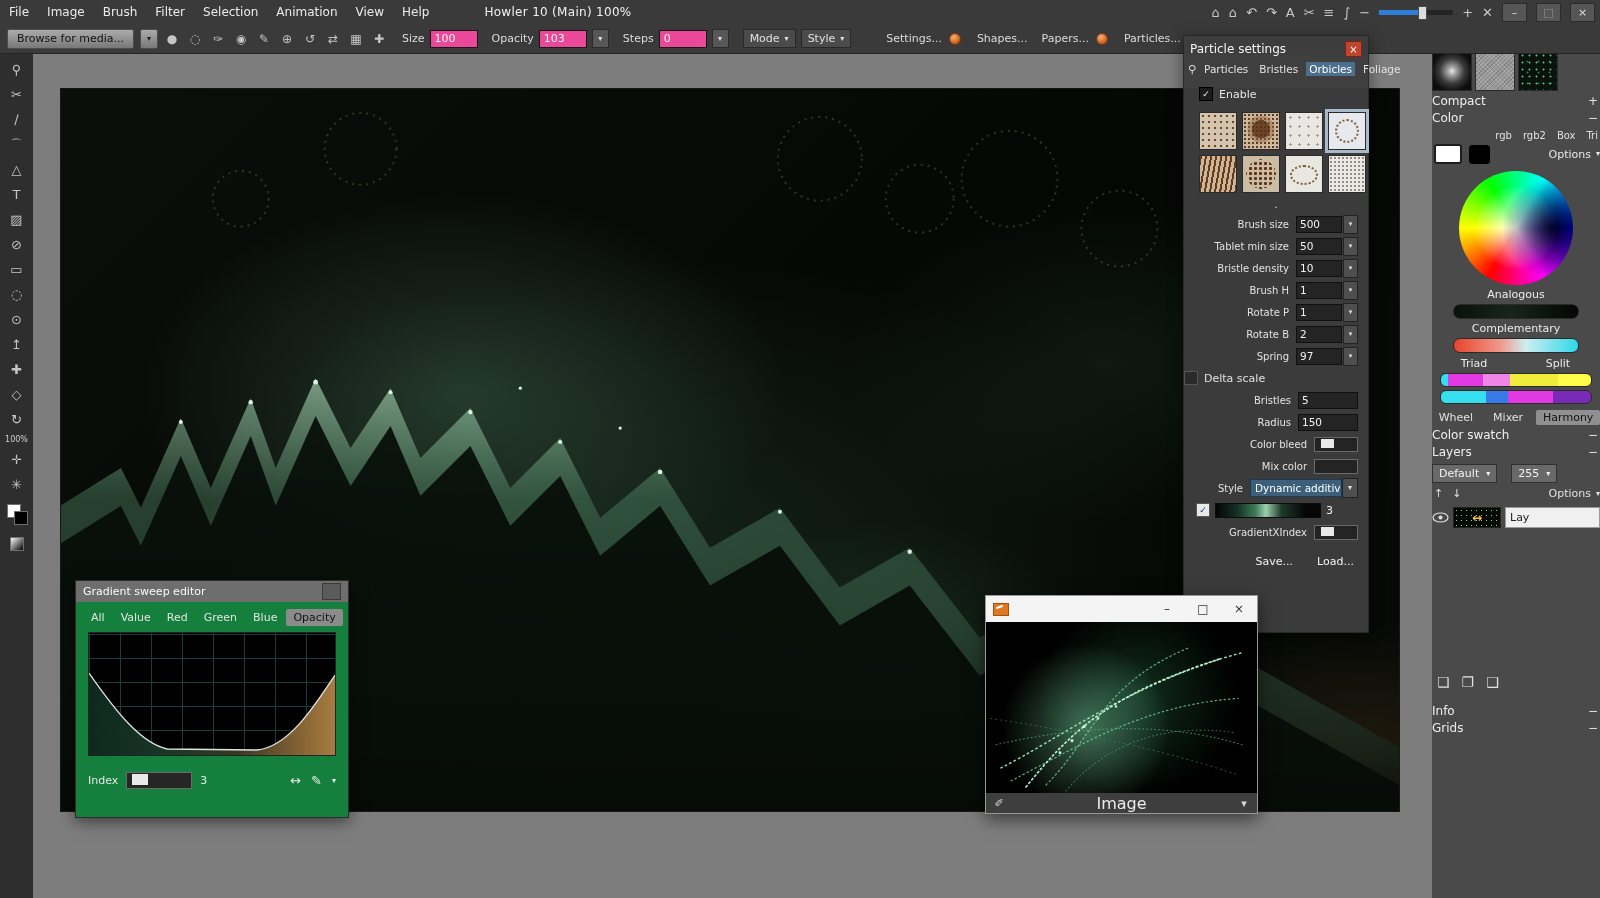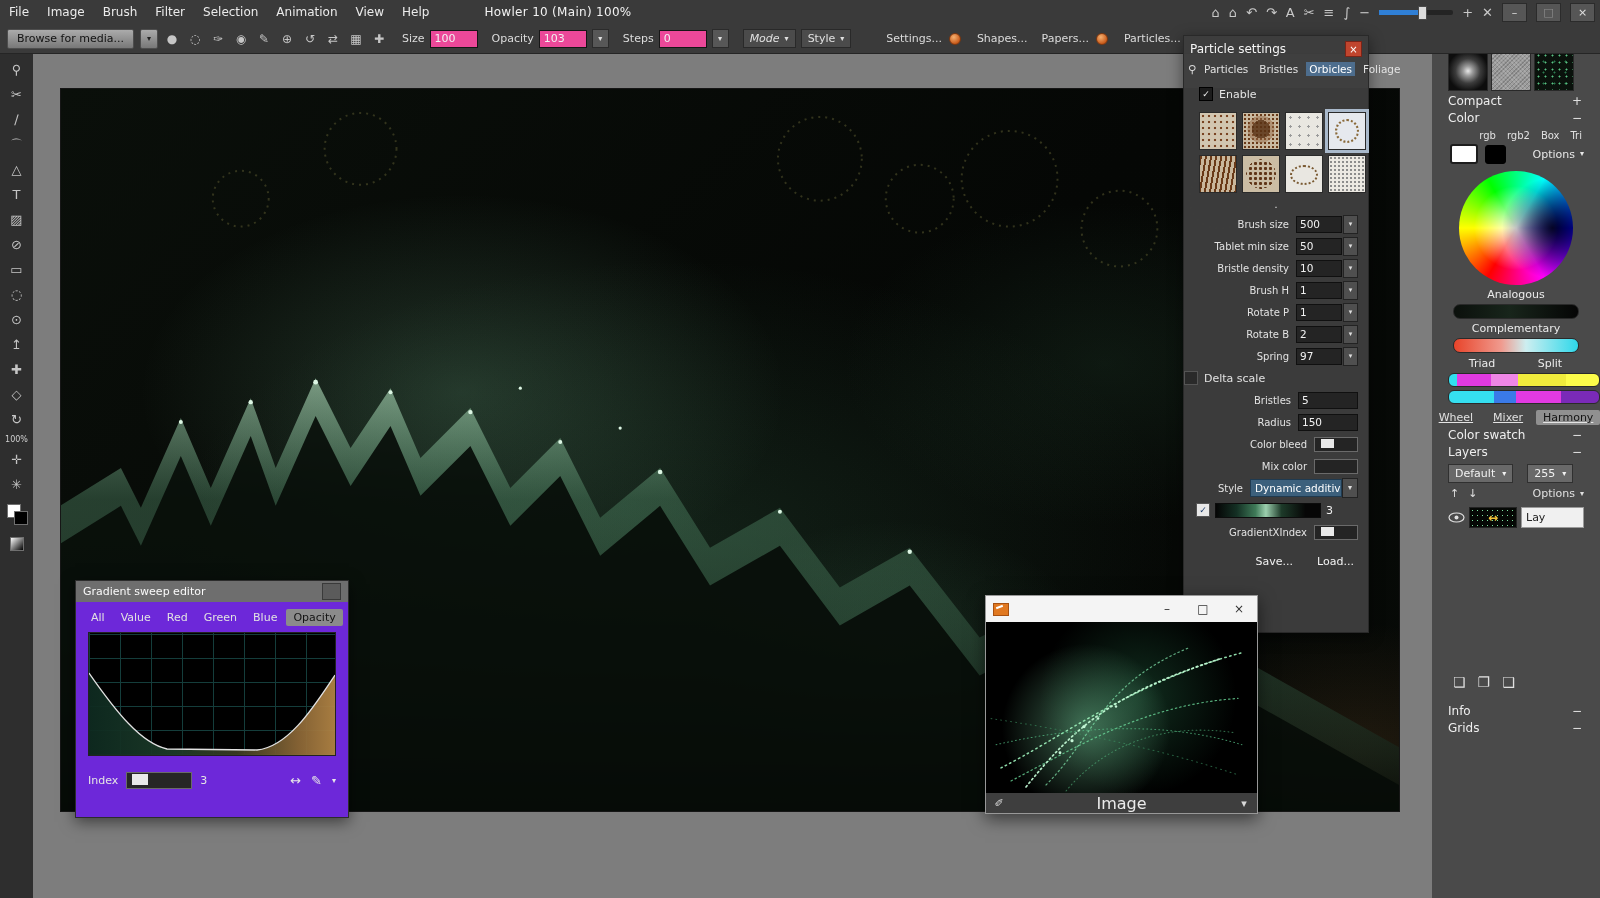--- a/index.html
+++ b/index.html
@@ -38,21 +38,21 @@
   .canvas{position:absolute;left:60px;top:88px;width:1340px;height:724px;overflow:hidden;border:1px solid #161616;box-sizing:border-box;
     background:
       radial-gradient(ellipse 520px 320px at 30% 42%, rgba(140,215,170,.20), transparent 62%),
       radial-gradient(ellipse 760px 420px at 46% 62%, rgba(85,160,115,.17), transparent 66%),
       radial-gradient(ellipse 330px 220px at 62% 78%, rgba(110,200,150,.13), transparent 60%),
       radial-gradient(ellipse 420px 260px at 78% 38%, rgba(45,85,60,.22), transparent 62%),
       radial-gradient(ellipse 300px 200px at 97% 92%, rgba(150,100,50,.18), transparent 65%),
       linear-gradient(135deg,#0a0f0a,#050705 55%,#070a07);}
   .canvas svg{display:block;width:100%;height:100%;}
   
-  .gse{position:absolute;left:75px;top:580px;width:272px;height:236px;background:#6d28d9;border:1px solid #2c2c2c;z-index:80;box-shadow:0 4px 14px rgba(0,0,0,.5);font-size:11px;}
+  .gse{position:absolute;left:75px;top:580px;width:272px;height:236px;background:#15803d;border:1px solid #2c2c2c;z-index:80;box-shadow:0 4px 14px rgba(0,0,0,.5);font-size:11px;}
   .gse-title{height:21px;background:#6e6e6e;display:flex;align-items:center;padding:0 7px;color:#fafafa;}
   .gse-title-btn{margin-left:auto;width:17px;height:15px;background:#5b5b5b;border:1px solid #3a3a3a;}
   .gse-tabs{display:flex;gap:2px;padding:7px 8px 4px;color:#e2e2e2;}
   .gse-tab{padding:2px 7px;}
   .gse-tab.active{background:#8b8b8b;color:#141414;border-radius:2px;}
   .gse-graph{margin:2px 12px 0;width:246px;height:122px;background-color:#000;border:1px solid #222;
      background-image:repeating-linear-gradient(90deg,#143d3b 0 1px,transparent 1px 31px),
                       repeating-linear-gradient(0deg,#143d3b 0 1px,transparent 1px 24px);}
   .gse-graph svg{display:block;width:100%;height:100%;}
   .gse-bottom{display:flex;align-items:center;gap:8px;padding:16px 12px 0;}
@@ -105,21 +105,21 @@
   .pp-val{width:38px;height:15px;background:#242424;border:1px solid #101010;color:#f2f2f2;display:flex;align-items:center;padding:0 3px;font-size:10.5px;}
   .pp-val.wide{width:52px;}
   .pp-spin{width:13px;height:17px;background:#4f4f4f;border:1px solid #232323;display:flex;align-items:center;justify-content:center;font-size:7px;color:#e0e0e0;margin-left:1px;}
   .pp-slider{width:42px;height:13px;background:#242424;border:1px solid #6a6a6a;position:relative;}
   .pp-slider .k{position:absolute;width:13px;height:9px;top:1px;left:6px;background:#e9e9e9;}
   .pp-style-box{width:82px;height:16px;background:#3c607c;border:1px solid #1f3a50;color:#fff;display:flex;align-items:center;padding:0 4px;font-size:10.5px;white-space:nowrap;overflow:hidden;}
   .pp-style-caret{width:14px;height:18px;background:#4f4f4f;border:1px solid #232323;display:flex;align-items:center;justify-content:center;font-size:8px;color:#e0e0e0;}
   .pp-gradbar{width:104px;height:13px;border:1px solid #0c0c0c;background:linear-gradient(90deg,#050505,#143024 20%,#3f7a58 38%,#9ccfae 48%,#1d3a29 63%,#060606 86%);margin:0 5px;}
   .pp-save-row{display:flex;justify-content:flex-end;gap:24px;padding:12px 14px 0;color:#f2f2f2;}
   
-  .rp{position:absolute;top:24px;right:0;width:168px;bottom:0;background:#4a4a4a;z-index:65;font-size:11px;padding:5px 16px 0;box-sizing:border-box;}
+  .rp{position:absolute;top:24px;right:0;width:168px;bottom:0;background:#4a4a4a;z-index:65;font-size:11px;padding:5px 0 0;box-sizing:border-box;}
   .rp-header{display:flex;align-items:center;color:#eeeeee;font-size:12px;margin-top:3px;}
   .rp-header .dash{margin-left:auto;color:#e0e0e0;font-size:12px;padding-right:2px;}
   .rp-thumbs{display:flex;gap:3px;margin:5px 0 2px;}
   .rp-thumb{width:40px;height:40px;border:1px solid #292929;box-sizing:border-box;}
   .t1{background:radial-gradient(circle at 50% 50%, #e8e8e8 0%, #9a9a9a 18%, #3c3c3c 46%, #0d0d0d 76%);}
   .t2{background:#9c9c9c;background-image:repeating-linear-gradient(45deg, rgba(255,255,255,.14) 0 1px, transparent 1px 3px),repeating-linear-gradient(-45deg, rgba(0,0,0,.18) 0 1px, transparent 1px 3px);}
   .t3{background-color:#0a120c;background-image:radial-gradient(#58c182 .8px,transparent 1.2px),radial-gradient(#2a7a4e .8px,transparent 1.2px);background-size:7px 7px,11px 11px;background-position:0 0,3px 4px;}
   .rp-color-tabs{display:flex;justify-content:flex-end;gap:11px;font-size:10px;color:#e0e0e0;margin:5px 2px 2px;}
   .rp-swatch-row{display:flex;align-items:center;gap:7px;margin:3px 0 3px 2px;}
   .sw-white{width:24px;height:16px;background:#fff;border:2px solid #1d1d1d;border-radius:3px;}
@@ -132,21 +132,21 @@
       conic-gradient(from 210deg, #f00, #ff0, #0f0, #0ff, #00f, #f0f, #f00);}
   .harm-label{text-align:center;color:#ebebeb;margin-top:3px;}
   .harm-bar{width:124px;height:13px;border-radius:7px;margin:3px auto;border:1px solid #2a2a2a;}
   .bar-analogous{background:linear-gradient(90deg,#0b100c,#18251b 45%,#050505);}
   .bar-comp{background:linear-gradient(90deg,#e8442a,#f09a8e 38%,#cdeef0 58%,#2ed8ea);}
   .triad-row{display:flex;color:#ebebeb;margin-top:4px;}
   .triad-row span{flex:1;text-align:center;}
   .bar-wide{width:150px;height:12px;border-radius:6px;margin:3px auto 2px;border:1px solid #2a2a2a;}
   .bar-t1{background:linear-gradient(90deg,#30dff0 0 5%,#e23ae2 5% 28%,#ef86e6 28% 46%,#f0ec3c 46% 78%,#fdfd4a 78% 100%);}
   .bar-t2{background:linear-gradient(90deg,#35dff0 0 30%,#3a7ae8 30% 45%,#e23ae2 45% 75%,#7a2ab8 75% 100%);}
-  .harm-btns{display:flex;justify-content:center;gap:6px;margin:6px 0 2px;text-decoration:underline;}
+  .harm-btns{display:flex;justify-content:center;gap:6px;margin:6px 0 2px;}
   .harm-btn{padding:1px 7px;color:#e0e0e0;}
   .harm-btn.active{background:#909090;color:#141414;border-radius:2px;}
   .layers-selects{display:flex;gap:14px;margin:5px 0 3px;align-items:center;}
   .rp-select{height:17px;background:#696969;border:1px solid #303030;display:flex;align-items:center;gap:7px;padding:0 6px;color:#f2f2f2;}
   .layers-ops{display:flex;align-items:center;gap:9px;margin:4px 0 0 2px;color:#e0e0e0;}
   .layers-ops .opts{margin-left:auto;display:flex;align-items:center;gap:5px;}
   .layer-row{display:flex;align-items:center;gap:4px;margin-top:7px;}
   .layer-thumb{width:46px;height:19px;background-color:#050805;background-image:radial-gradient(#7fe0a0 .7px,transparent 1px);background-size:5px 5px;display:flex;align-items:center;justify-content:center;border:1px solid #222;}
   .layer-thumb .arrows{color:#f0c23a;font-size:12px;font-weight:bold;line-height:1;}
   .layer-label{flex:1;height:19px;background:#f0f0f0;color:#222;display:flex;align-items:center;padding:0 4px;overflow:hidden;border:1px solid #9a9a9a;}
@@ -205,21 +205,21 @@
     <span class="tb-icon">▦</span>
     <span class="tb-icon">✚</span>
     <span class="tb-label">Size</span>
     <div class="tb-input">100</div>
     <span class="tb-label">Opacity</span>
     <div class="tb-input">103</div>
     <div class="tb-caret caret">▾</div>
     <span class="tb-label">Steps</span>
     <div class="tb-input">0</div>
     <div class="tb-caret caret">▾</div>
-    <div class="tb-drop" style="margin-left:9px;font-style:italic;">
+    <div class="tb-drop" style="margin-left:9px;">
       <span>Mode</span>
       <span class="caret">▾</span>
     </div>
     <div class="tb-drop">
       <span>Style</span>
       <span class="caret">▾</span>
     </div>
     <span class="tb-label" style="margin-left:30px;">Settings...</span>
     <span class="indicator-dot"></span>
     <span class="tb-label">Shapes...</span>

